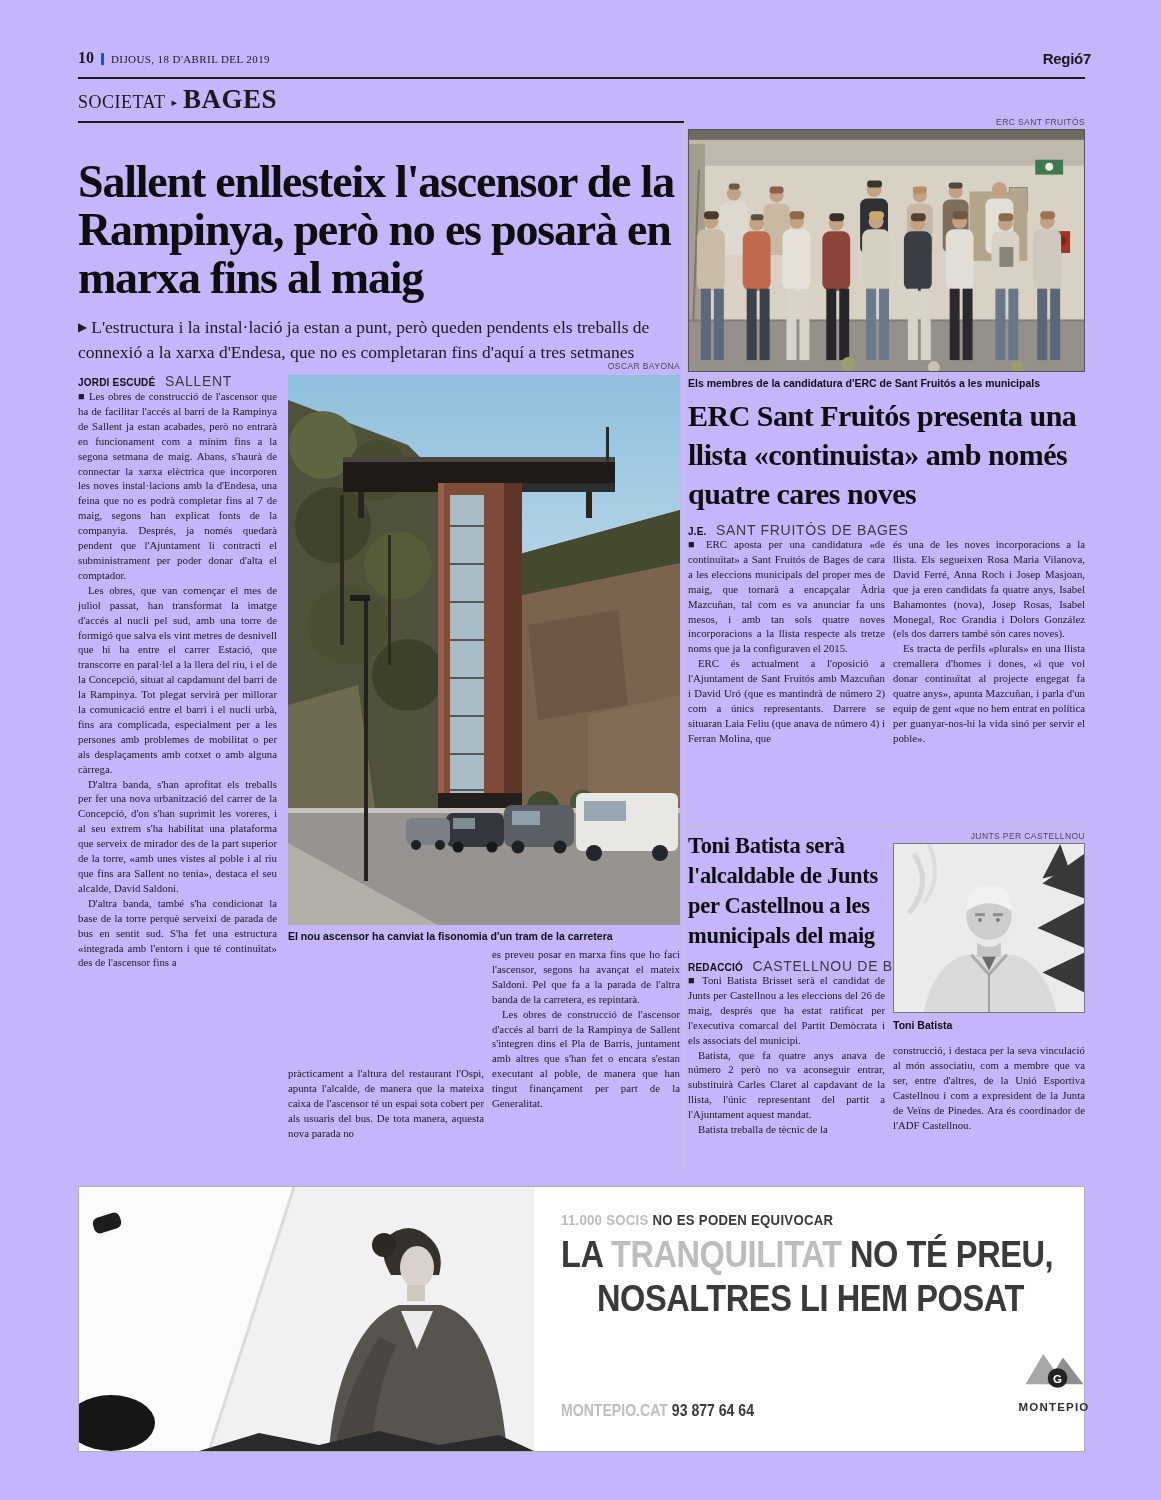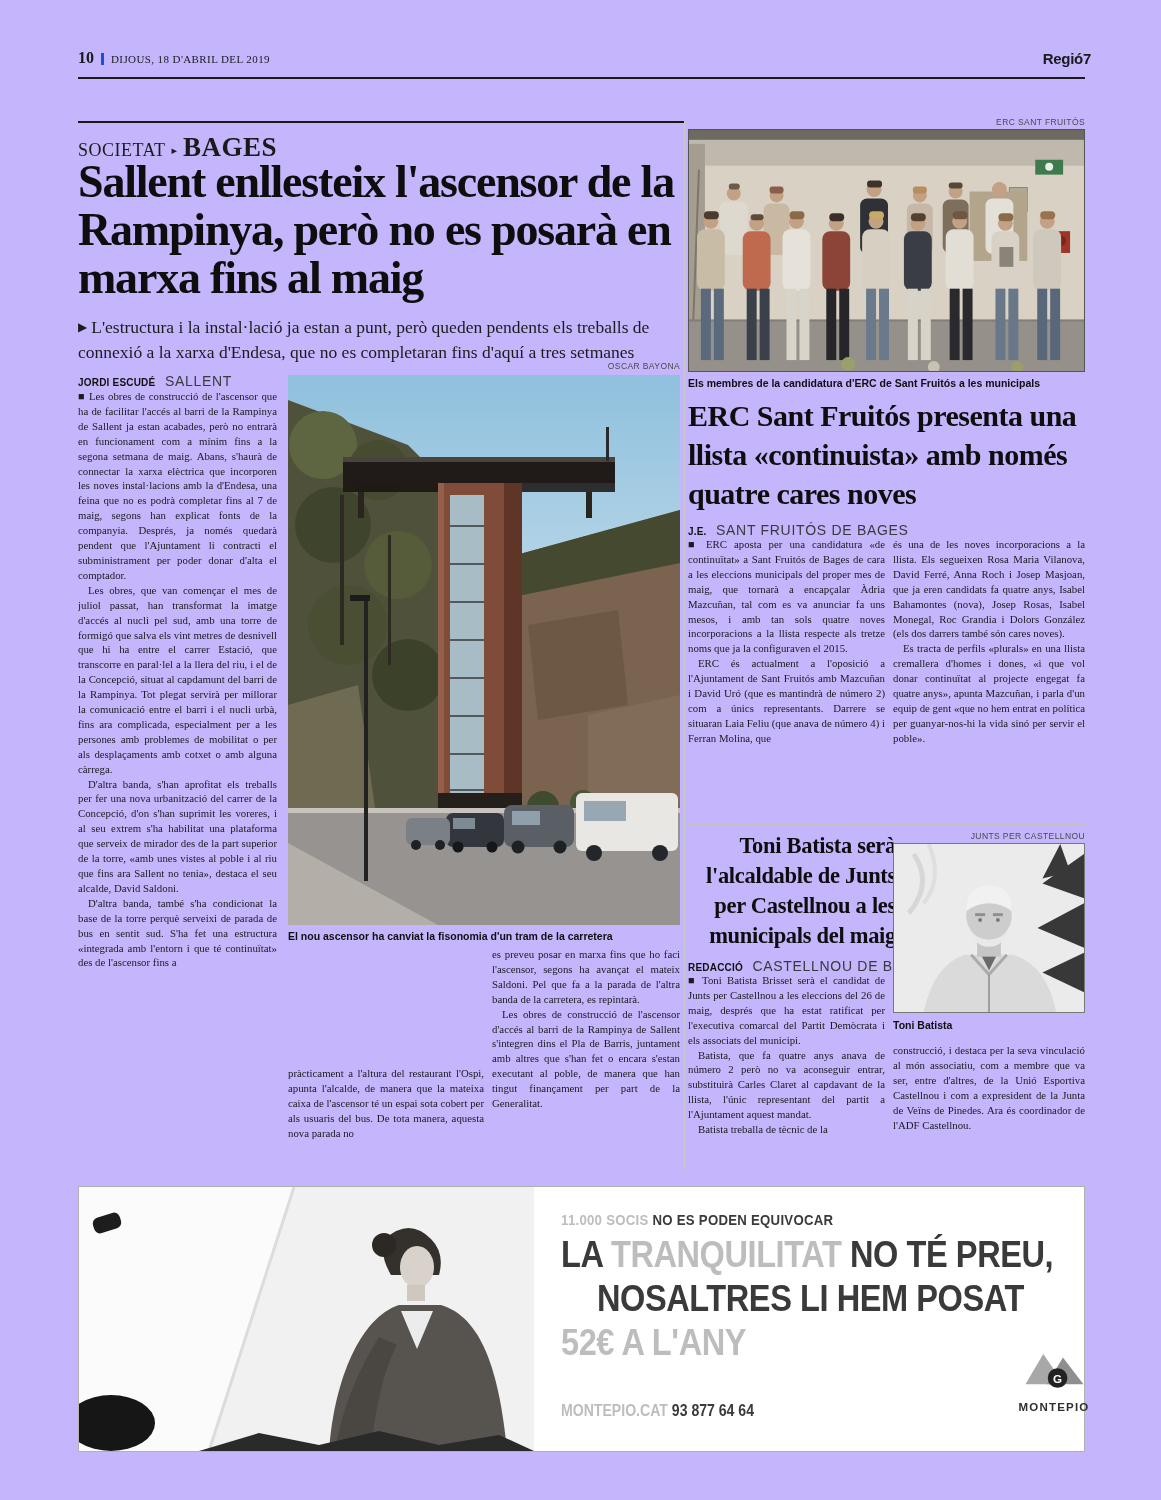--- a/index.html
+++ b/index.html
@@ -10,21 +10,21 @@
   
   .hdr-left{left:78px;top:49px;display:flex;align-items:baseline;}
   .page-num{font-weight:bold;font-size:16px;}
   .hdr-date{font-size:11px;letter-spacing:.4px;margin-left:7px;padding-left:7px;border-left:3px solid #1d4ed8;}
   .masthead{right:70px;top:50px;font-weight:bold;font-size:15px;letter-spacing:-.3px;font-family:"Liberation Sans",sans-serif;}
   .rule{background:#1a1a1a;}
   .hdr-rule{left:78px;top:77px;width:1007px;height:2px;}
   .section-row{left:78px;top:84px;display:flex;align-items:baseline;gap:6px;}
   .section-name{font-size:18px;letter-spacing:.5px;text-align:center;}
   .section-arrow{font-size:11px;position:relative;top:-2px;}
-  .subsection-name{font-size:27px;font-weight:bold;letter-spacing:.5px;margin-top:48px;}
+  .subsection-name{font-size:27px;font-weight:bold;letter-spacing:.5px;}
   .section-rule{left:78px;top:121px;width:606px;height:2px;}
   .v-divider{left:684px;top:121px;width:1px;height:1049px;background:#c9c9c9;}
 
   
   .main-headline{left:78px;top:127px;width:612px;height:186px;font-size:46px;line-height:48px;
                  font-weight:bold;letter-spacing:-1.2px;color:#0e0e0e;overflow:hidden;}
   .main-sub{left:78px;top:316px;width:606px;font-size:17.5px;line-height:23px;color:#1c1c1c;}
   .sub-arrow{font-size:12px;margin-right:4px;position:relative;top:-2px;}
   .credit{font-size:8.5px;letter-spacing:.4px;color:#4a4a4a;text-align:right;font-family:"Liberation Sans",sans-serif;}
   .main-credit{left:288px;top:361px;width:392px;}
@@ -325,21 +325,21 @@
     <p>■ ERC aposta per una candidatura «de continuïtat» a Sant Fruitós de Bages de cara a les eleccions municipals del proper mes de maig, que tornarà a encapçalar Àdria Mazcuñan, tal com es va anunciar fa uns mesos, i amb tan sols quatre noves incorporacions a la llista respecte als tretze noms que ja la configuraven el 2015.</p>
     <p>ERC és actualment a l'oposició a l'Ajuntament de Sant Fruitós amb Mazcuñan i David Uró (que es mantindrà de número 2) com a únics representants. Darrere se situaran Laia Feliu (que anava de número 4) i Ferran Molina, que</p>
   </div>
   <div class="abs body-col erc-col2">
     <p>és una de les noves incorporacions a la llista. Els segueixen Rosa Maria Vilanova, David Ferré, Anna Roch i Josep Masjoan, que ja eren candidats fa quatre anys, Isabel Bahamontes (nova), Josep Rosas, Isabel Monegal, Roc Grandia i Dolors González (els dos darrers també són cares noves).</p>
     <p>Es tracta de perfils «plurals» en una llista cremallera d'homes i dones, «i que vol donar continuïtat al projecte engegat fa quatre anys», apunta Mazcuñan, i parla d'un equip de gent «que no hem entrat en política per guanyar-nos-hi la vida sinó per servir el poble».</p>
   </div>
 
   <div class="abs bat-rule"></div>
 
-  <h3 class="abs bat-headline" style="margin:0;text-align:right;">Toni Batista serà l'alcaldable de Junts per Castellnou a les municipals del maig</h3>
+  <h3 class="abs bat-headline" style="margin:0;">Toni Batista serà l'alcaldable de Junts per Castellnou a les municipals del maig</h3>
 
   <div class="abs byline bat-byline">
     <span class="byline-author">REDACCIÓ</span>
     <span class="byline-place">CASTELLNOU DE BAGES</span>
   </div>
 
   <div class="abs body-col bat-col1">
     <p>■ Toni Batista Brisset serà el candidat de Junts per Castellnou a les eleccions del 26 de maig, després que ha estat ratificat per l'executiva comarcal del Partit Demòcrata i els associats del municipi.</p>
     <p>Batista, que fa quatre anys anava de número 2 però no va aconseguir entrar, substituirà Carles Claret al capdavant de la llista, l'únic representant del partit a l'Ajuntament aquest mandat.</p>
     <p>Batista treballa de tècnic de la</p>
@@ -401,23 +401,20 @@
     <div class="abs ad-socis">
       <span class="cond"><span class="ad-gray">11.000 SOCIS</span><span class="ad-dark"> NO ES PODEN EQUIVOCAR</span></span>
     </div>
 
     <div class="abs ad-big ad-line1">
       <span class="cond"><span>LA </span><span class="ad-gray">TRANQUILITAT</span><span> NO TÉ PREU,</span></span>
     </div>
     <div class="abs ad-big ad-line2">
       <span class="cond">NOSALTRES LI HEM POSAT</span>
     </div>
-    <div class="abs ad-big ad-line3">
-      <span class="cond ad-gray">52€ A L'ANY</span>
-    </div>
 
     <div class="abs ad-contact">
       <span class="cond"><span class="ad-gray">MONTEPIO.CAT </span><span class="ad-dark">93 877 64 64</span></span>
     </div>
 
     <div class="abs ad-logo">
       <svg width="80" height="50" viewBox="0 0 80 56">
         <polygon points="8,44 28,10 43,32 36,44" fill="#a8a8a8"></polygon>
         <polygon points="32,44 50,14 73,44" fill="#8f8f8f"></polygon>
         <circle cx="44" cy="37" r="11" fill="#222222"></circle>

